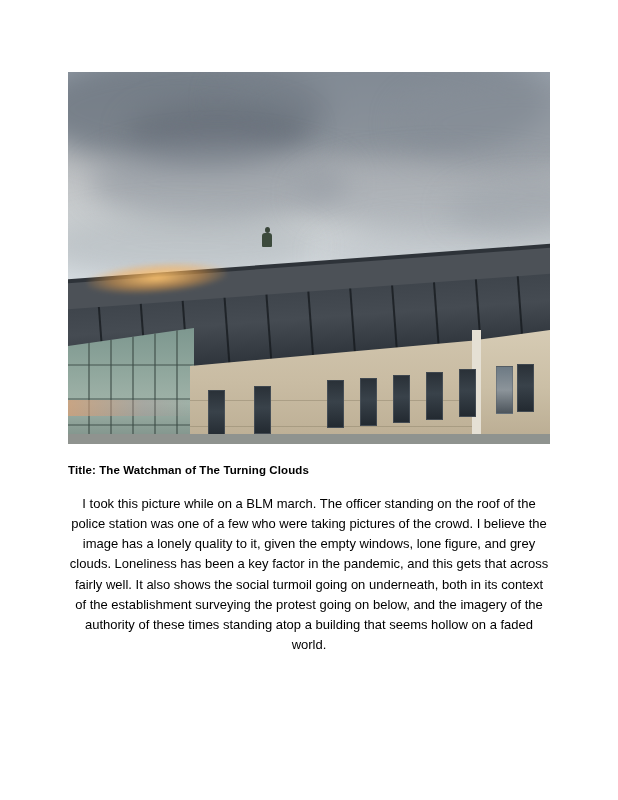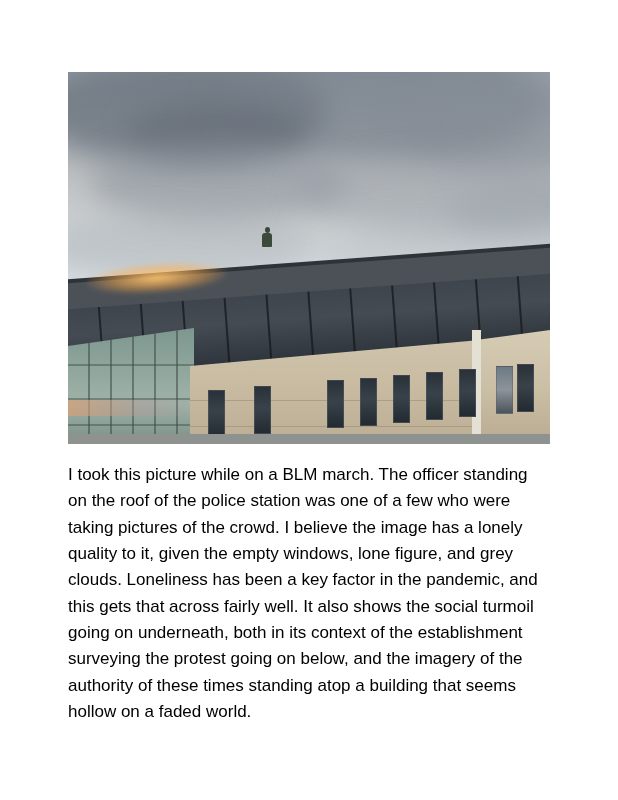--- a/index.html
+++ b/index.html
@@ -243,24 +243,24 @@
     margin: 0;
     padding: 20px 0 0 0;
     font-size: 11.5px;
     font-weight: bold;
     letter-spacing: 0.1px;
     color: #000;
   }
   .doc-body {
     margin: 0;
     padding: 18px 0 0 0;
-    font-size: 17px;
+    font-size: 13px;
     line-height: 1.55;
     color: #000;
-    text-align: left;
+    text-align: center;
   }
 </style>
 </head>
 <body>
 
 <div class="page">
   <div class="content">
 
     <div class="photo">
       <div class="photo-inner">
@@ -327,16 +327,17 @@
         <div class="win" style="left:358px; top:300px;"></div>
         <div class="win" style="left:391px; top:297px;"></div>
         <div class="win lit" style="left:428px; top:294px;"></div>
 
         <div class="win" style="left:449px; top:292px;"></div>
 
         <div class="base"></div>
       </div>
     </div>
 
+    <p class="doc-title">Title: The Watchman of The Turning Clouds</p>
     <p class="doc-body">I took this picture while on a BLM march. The officer standing on the roof of the police station was one of a few who were taking pictures of the crowd. I believe the image has a lonely quality to it, given the empty windows, lone figure, and grey clouds. Loneliness has been a key factor in the pandemic, and this gets that across fairly well. It also shows the social turmoil going on underneath, both in its context of the establishment surveying the protest going on below, and the imagery of the authority of these times standing atop a building that seems hollow on a faded world.</p>
 
   </div>
 </div>
 
 </body></html>

